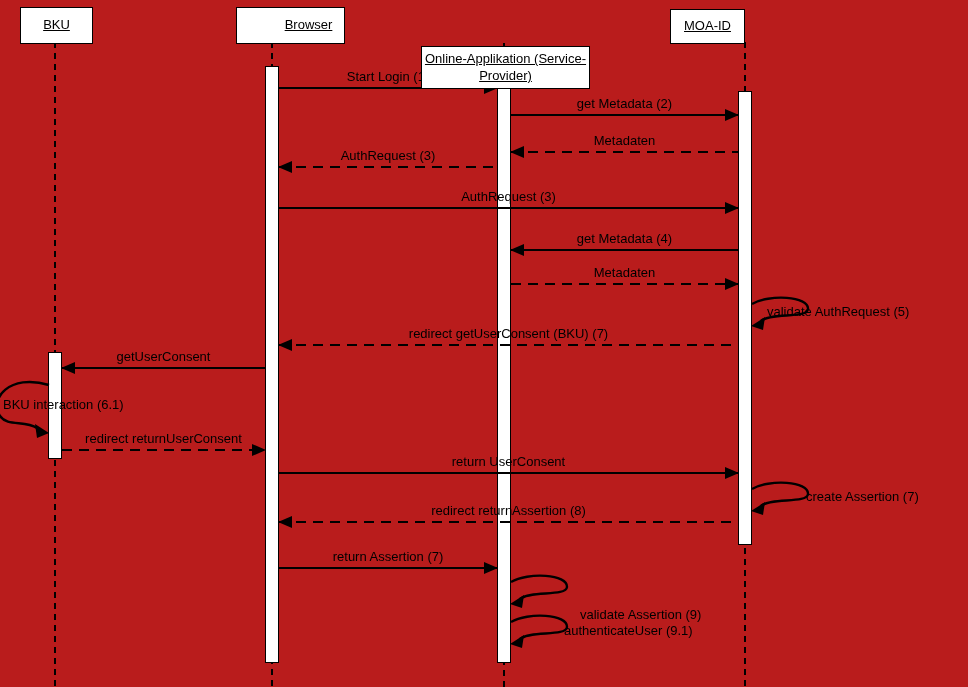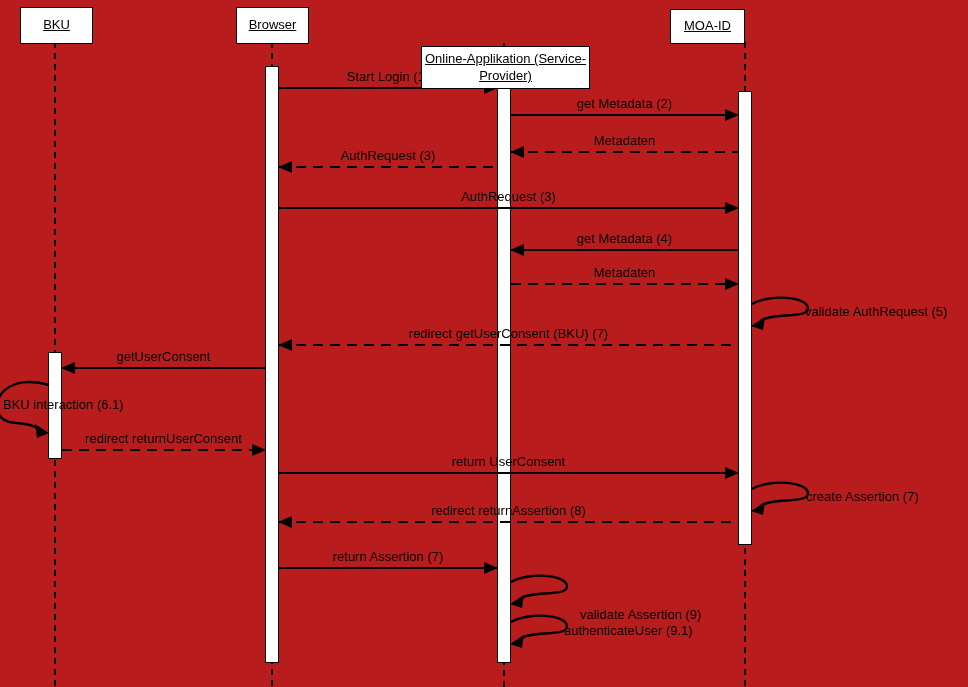--- a/index.html
+++ b/index.html
@@ -48,21 +48,21 @@
 <div class="diagram">
 
   <div class="lifeline" style="left:54px;top:42px;height:645px;"></div>
   <div class="lifeline" style="left:271px;top:42px;height:645px;"></div>
   <div class="lifeline" style="left:503px;top:43px;height:644px;"></div>
   <div class="lifeline" style="left:744px;top:42px;height:645px;"></div>
 
   <div class="actor" style="left:20px;top:7px;width:71px;height:35px;">
     <span class="lbl">BKU</span>
   </div>
-  <div class="actor" style="left:236px;top:7px;width:71px;height:35px;">
+  <div class="actor" style="left:236px;top:7px;width:71px;height:35px;padding-left:36px;">
     <span class="lbl">Browser</span>
   </div>
   <div class="actor" style="left:421px;top:2px;width:167px;height:41px;flex-direction:column;margin-top:44px;">
     <span class="lbl">Online-Applikation (Service-</span>
     <span class="lbl">Provider)</span>
   </div>
   <div class="actor" style="left:670px;top:9px;width:73px;height:33px;">
     <span class="lbl">MOA-ID</span>
   </div>
 
@@ -112,21 +112,21 @@
     <div class="msg-line dashed"></div>
     <div class="arrowhead right"></div>
   </div>
 
   <div class="loop" style="left:751px;top:296px;">
     <svg width="64" height="34" viewBox="0 0 64 34">
       <path d="M 1 8 C 18 -2, 58 0, 57 13 C 56 23, 20 16, 10 25" fill="none" stroke="#000" stroke-width="2.4"></path>
       <polygon points="0,30 14,21 12,34" fill="#000"></polygon>
     </svg>
   </div>
-  <div class="loop-label" style="left:805px;top:304px;text-align:right;">validate AuthRequest (5)</div>
+  <div class="loop-label" style="left:767px;top:304px;text-align:right;">validate AuthRequest (5)</div>
 
   <div class="msg" style="left:279px;top:345px;width:459px;">
     <div class="msg-label">redirect getUserConsent (BKU) (7)</div>
     <div class="msg-line dashed"></div>
     <div class="arrowhead left"></div>
   </div>
 
   <div class="msg" style="left:62px;top:368px;width:203px;">
     <div class="msg-label">getUserConsent</div>
     <div class="msg-line solid"></div>

